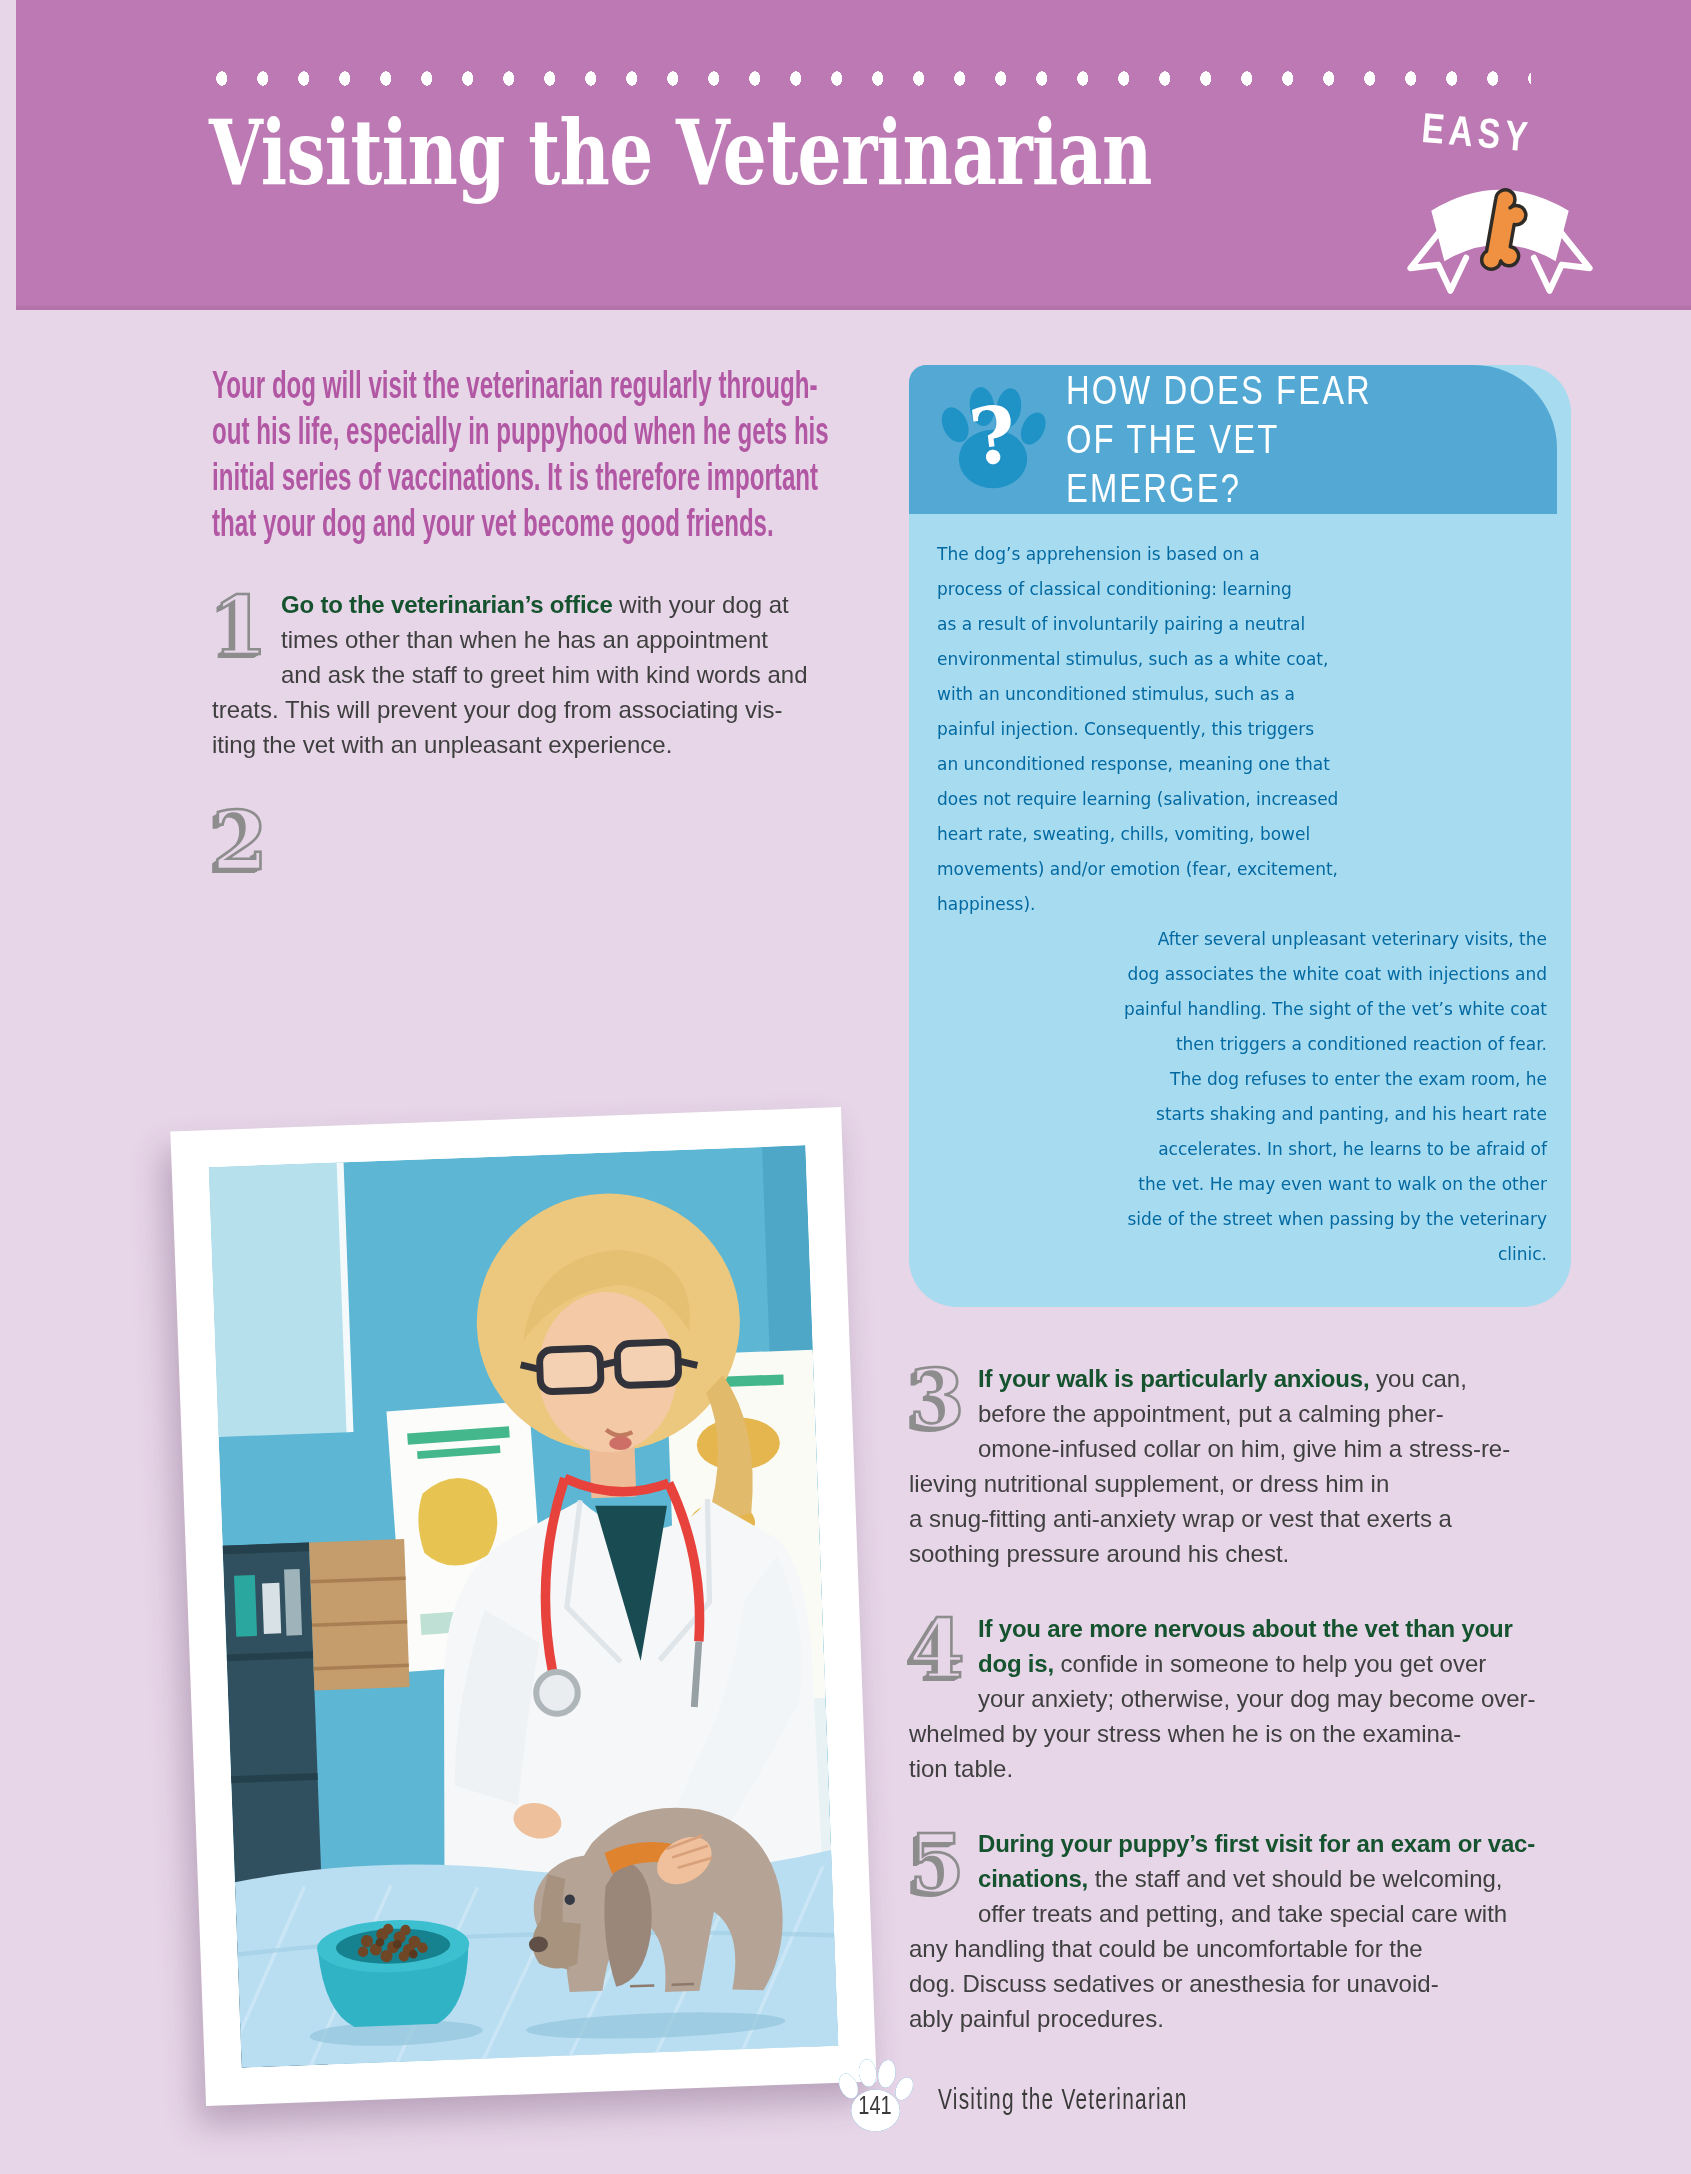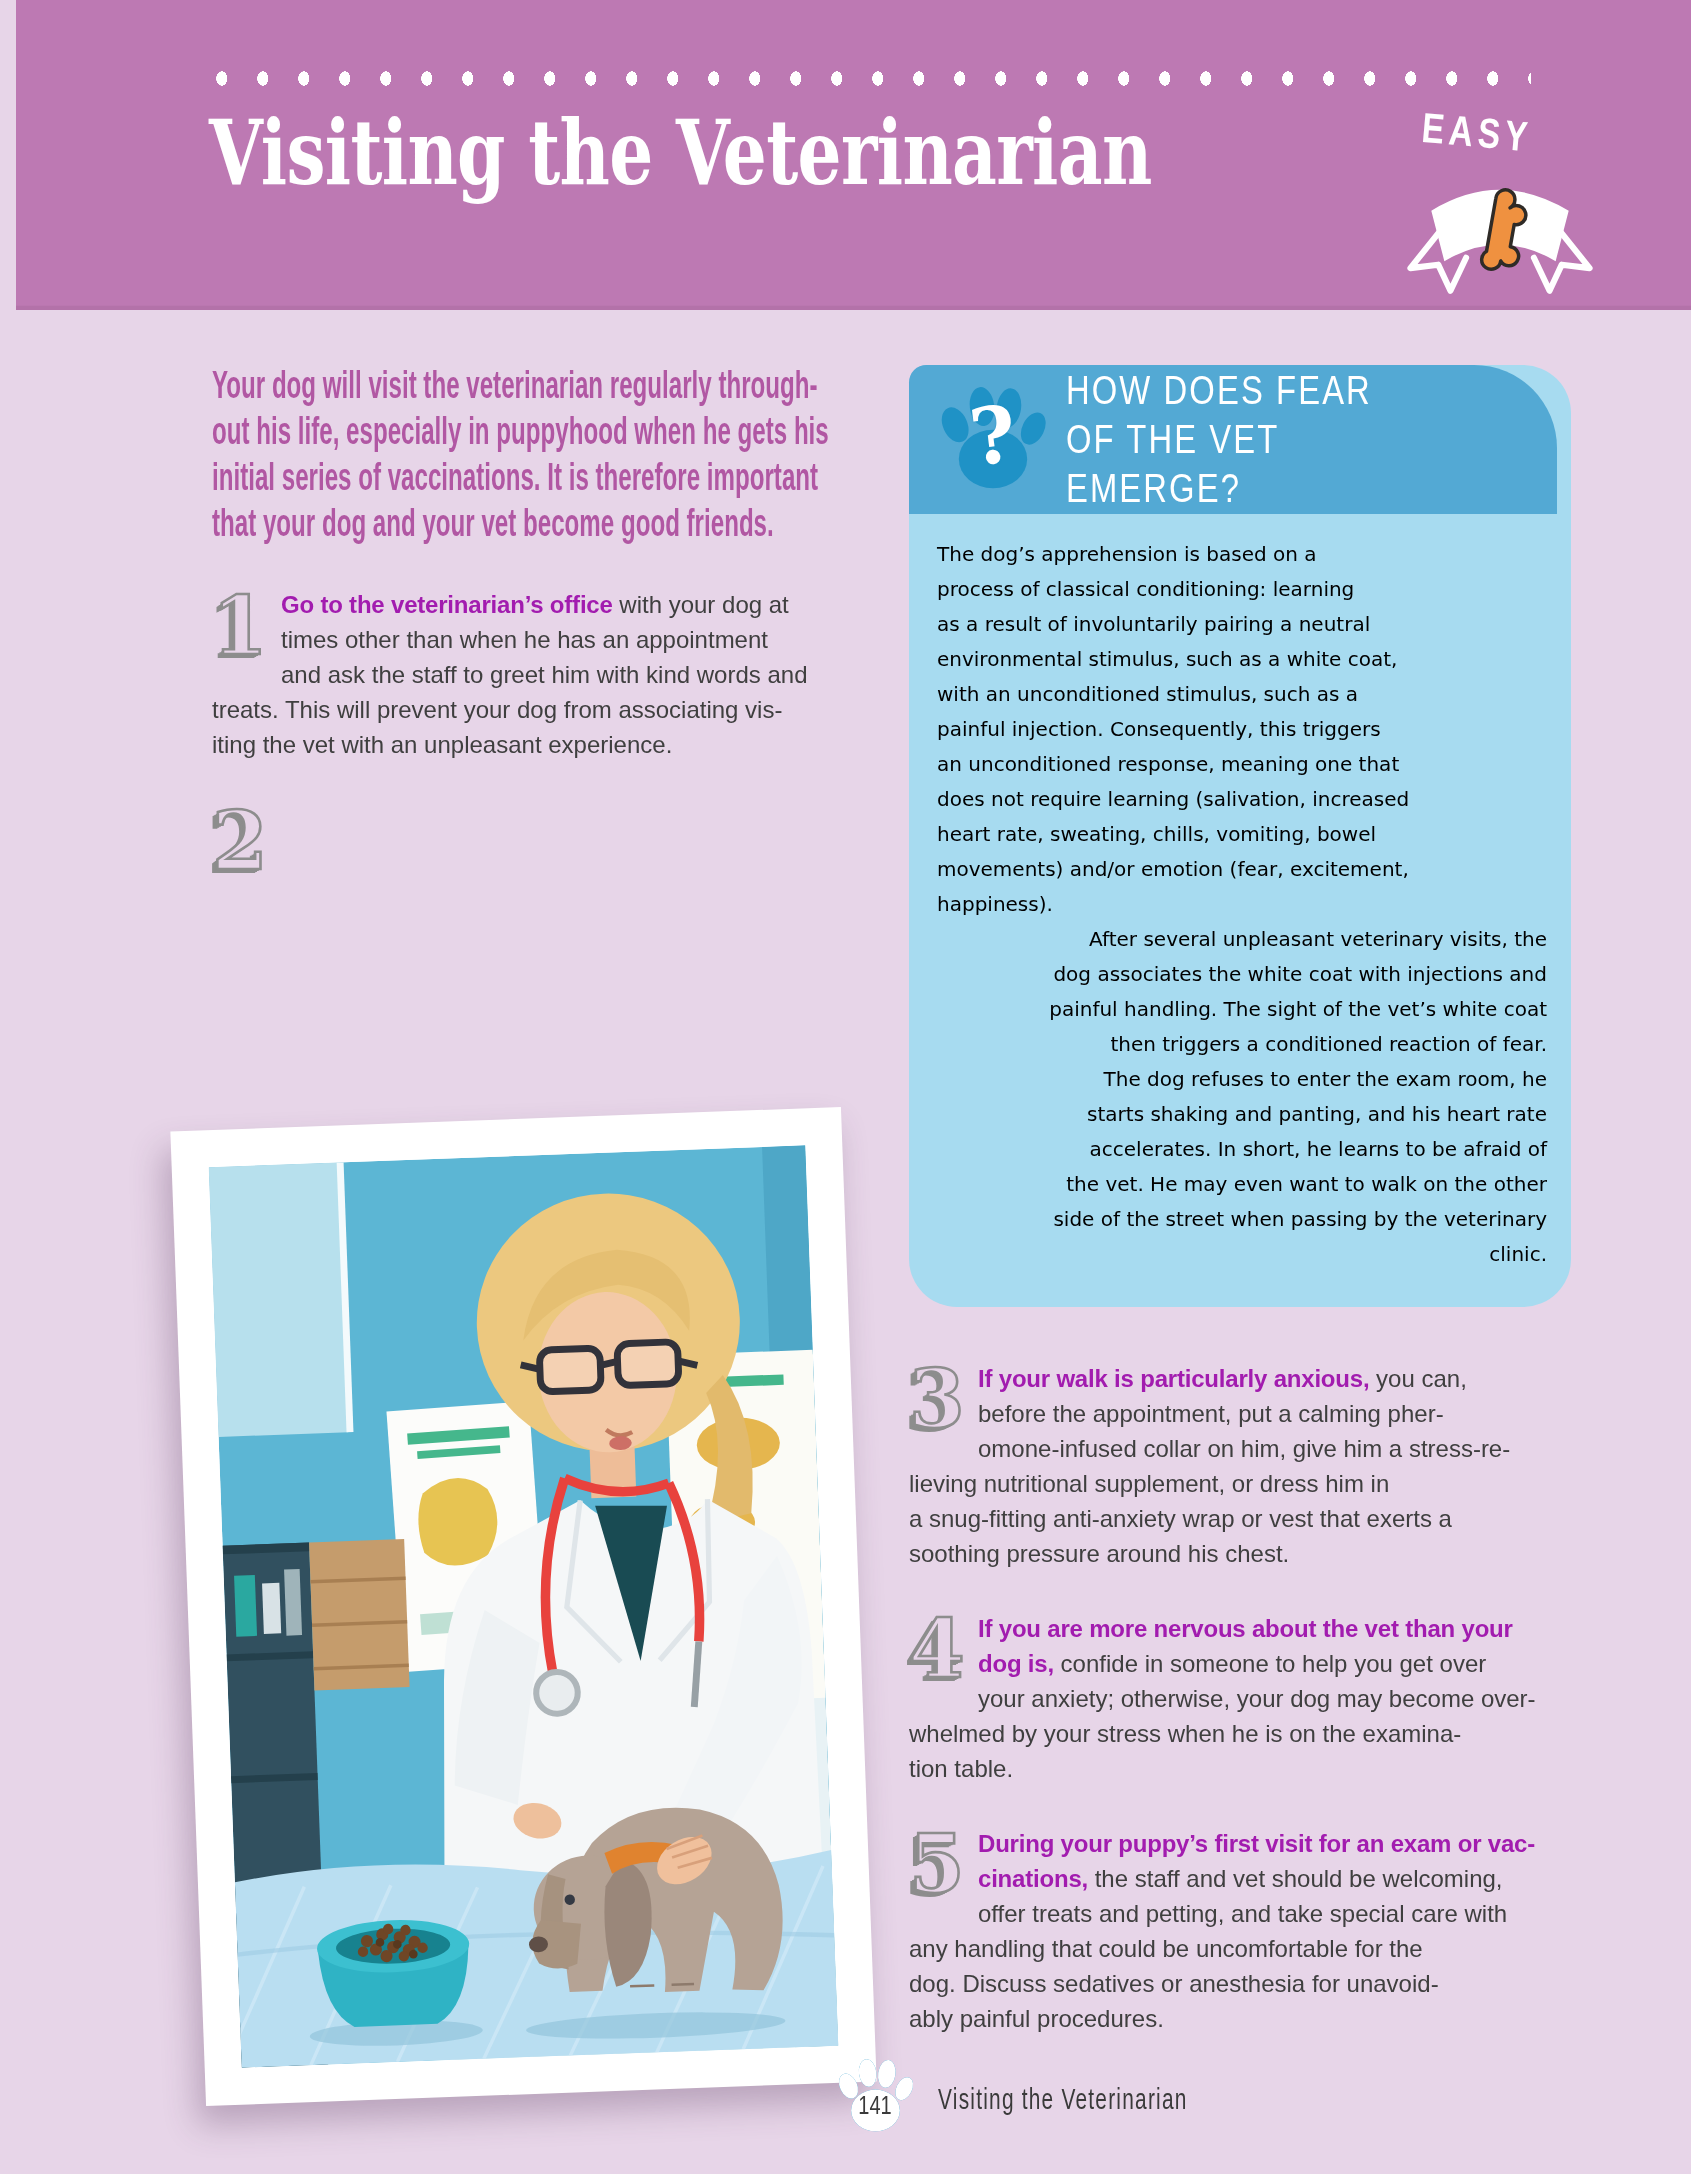--- a/index.html
+++ b/index.html
@@ -23,38 +23,38 @@
   
   .intro{position:absolute;left:196px;top:362px;width:1086px;color:#b157a3;font-weight:700;
          font-size:38px;line-height:46px;white-space:pre-line;letter-spacing:0;
          transform:scaleX(.635);transform-origin:left top;}
 
   
   .col-left{position:absolute;left:196px;top:587px;width:734px;}
   .col-right{position:absolute;left:893px;top:365px;width:674px;}
   .step{margin:0 0 40px 0;font-size:24px;line-height:35px;color:#3f3f3f;}
   .steptext{white-space:pre-line;}
-  .steptext b{color:#a21caf;letter-spacing:-0.2px;}
+  .steptext b{color:#14532d;letter-spacing:-0.2px;}
   .stepnum{float:left;width:57px;height:73px;margin:3.5px 12px 0 0;
            font-family:"DejaVu Serif",serif;font-weight:700;font-size:80px;line-height:71px;
            color:#e7d5e8;-webkit-text-stroke:2.6px #8d8d8d;
            text-shadow:-1.7px 1.7px 0 #8d8d8d,-3.5px 2.6px 0 #8d8d8d,-5.2px 4.3px 0 #8d8d8d;}
 
   
   .infobox{width:662px;background:#a7dbf0;border-radius:19px 48px 48px 48px;margin-bottom:54px;overflow:visible;}
   .infobox-head{height:149px;margin-right:14px;background:#53a9d4;border-radius:17.4px 83px 0 0;
                 display:flex;align-items:center;padding-left:22.6px;box-sizing:border-box;}
   .pawwrap{position:relative;width:122px;height:127px;flex:0 0 auto;}
   .qmark{position:absolute;left:35px;top:15.6px;width:52px;text-align:center;color:#fff;
          font-family:"DejaVu Serif",serif;font-weight:700;font-size:78px;line-height:87px;
          transform:rotate(-7deg);text-shadow:0 0 1.7px #1f92c6;}
   .infobox-title{margin:0 0 0 12px;color:#fff;font-weight:400;font-size:41px;line-height:49px;
          letter-spacing:2.6px;white-space:pre-line;transform:scaleX(.8);transform-origin:left center;}
-  .infobox-body{padding:22.6px 24px 35px 28px;font-family:"DejaVu Sans",sans-serif;font-size:20px;
-         line-height:35px;color:#000000;}
+  .infobox-body{padding:22.6px 24px 35px 28px;font-family:"DejaVu Sans",sans-serif;font-size:17px;
+         line-height:35px;color:#0369a1;}
   .boxp{margin:0;white-space:pre-line;}
   .boxp.indent{text-indent:26px;text-align:right;}
 
   
   .photo{position:absolute;left:172px;top:1119px;width:671px;height:975px;margin:0;background:#ffffff;
          box-sizing:border-box;padding:37px;transform:rotate(-2.1deg);transform-origin:center;
          box-shadow:-8.7px 19px 33px rgba(80,50,85,.30);}
   .scene{width:100%;height:100%;display:block;}
 
   

